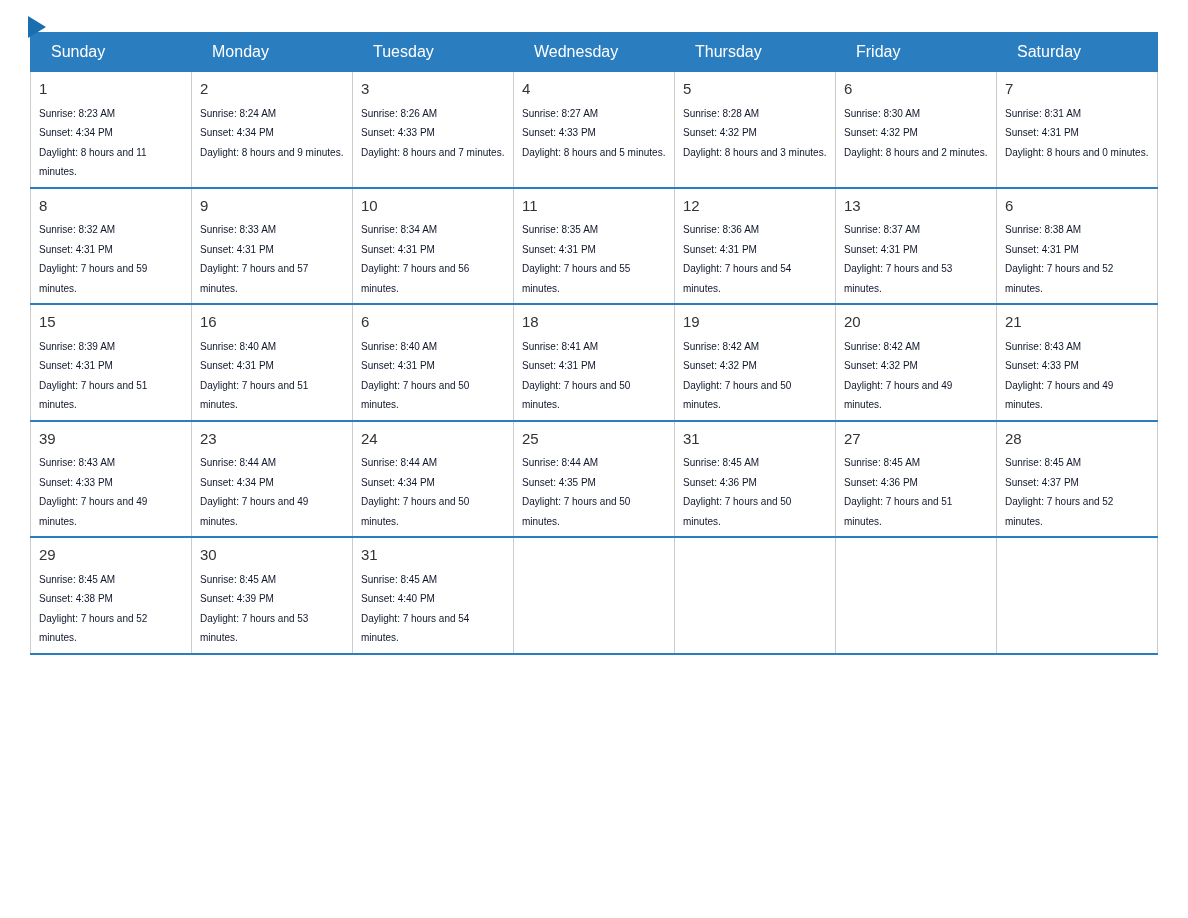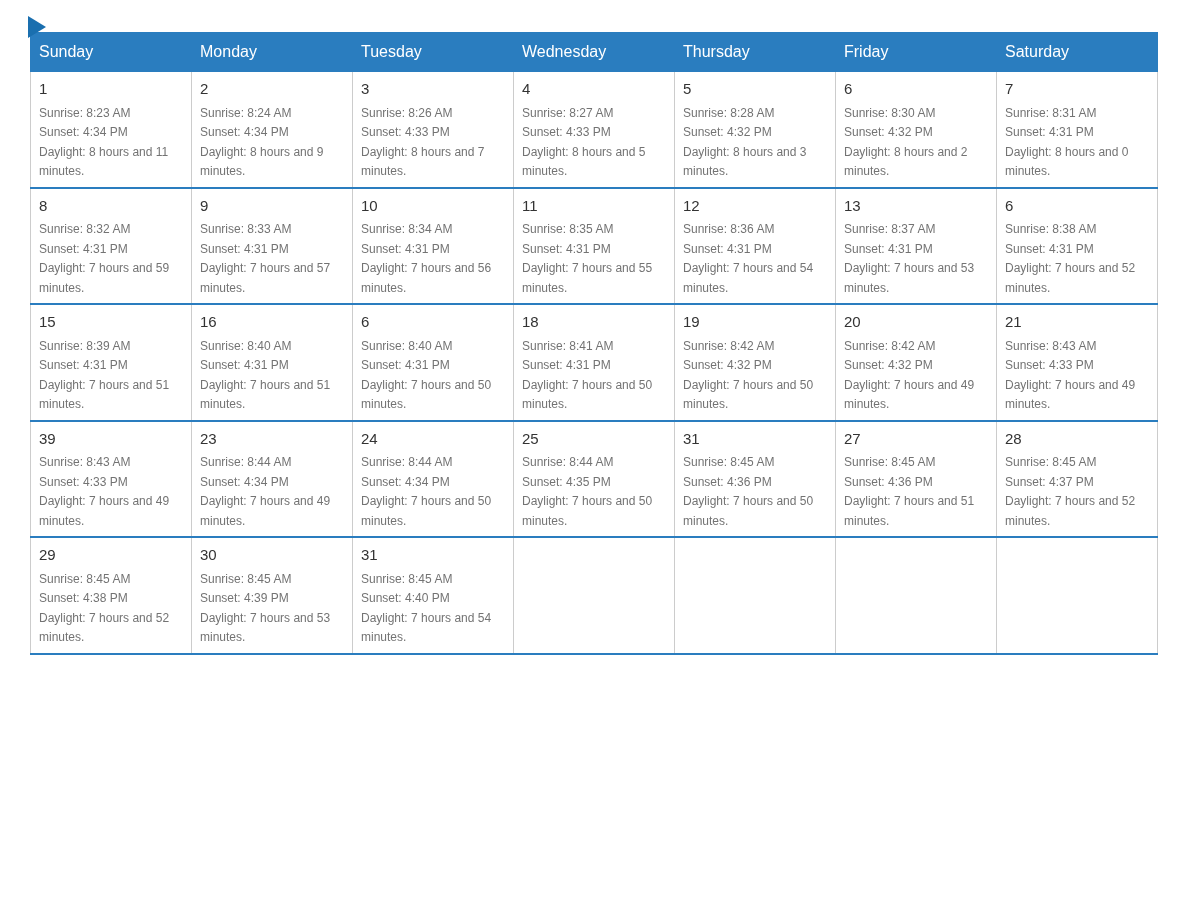--- a/index.html
+++ b/index.html
@@ -48,21 +48,21 @@
     table {
       width: 100%;
       border-collapse: collapse;
       margin-top: 8px;
     }
     th {
       background-color: #2a7dbf;
       color: #fff;
       font-size: 16px;
       font-weight: normal;
-      padding: 10px 8px;
+      padding: 10px 20px;
       text-align: left;
       border: 1px solid #2a7dbf;
     }
     td {
       vertical-align: top;
       padding: 6px 8px;
       border: 1px solid #ccc;
       width: 14.28%;
       font-size: 13px;
       color: #333;
@@ -72,22 +72,22 @@
     tr td {
       border-bottom: 2px solid #2a7dbf;
     }
     td .day-num {
       font-size: 15px;
       font-weight: normal;
       margin-bottom: 2px;
       display: block;
     }
     td .day-info {
-      font-size: 12px;
-      color: #737373;
+      font-size: 10px;
+      color: #0f172a;
     }
     td.empty {
       background: #fff;
     }
     .logo-line1 {
       display: flex;
       align-items: center;
     }
   </style>
 </head>

